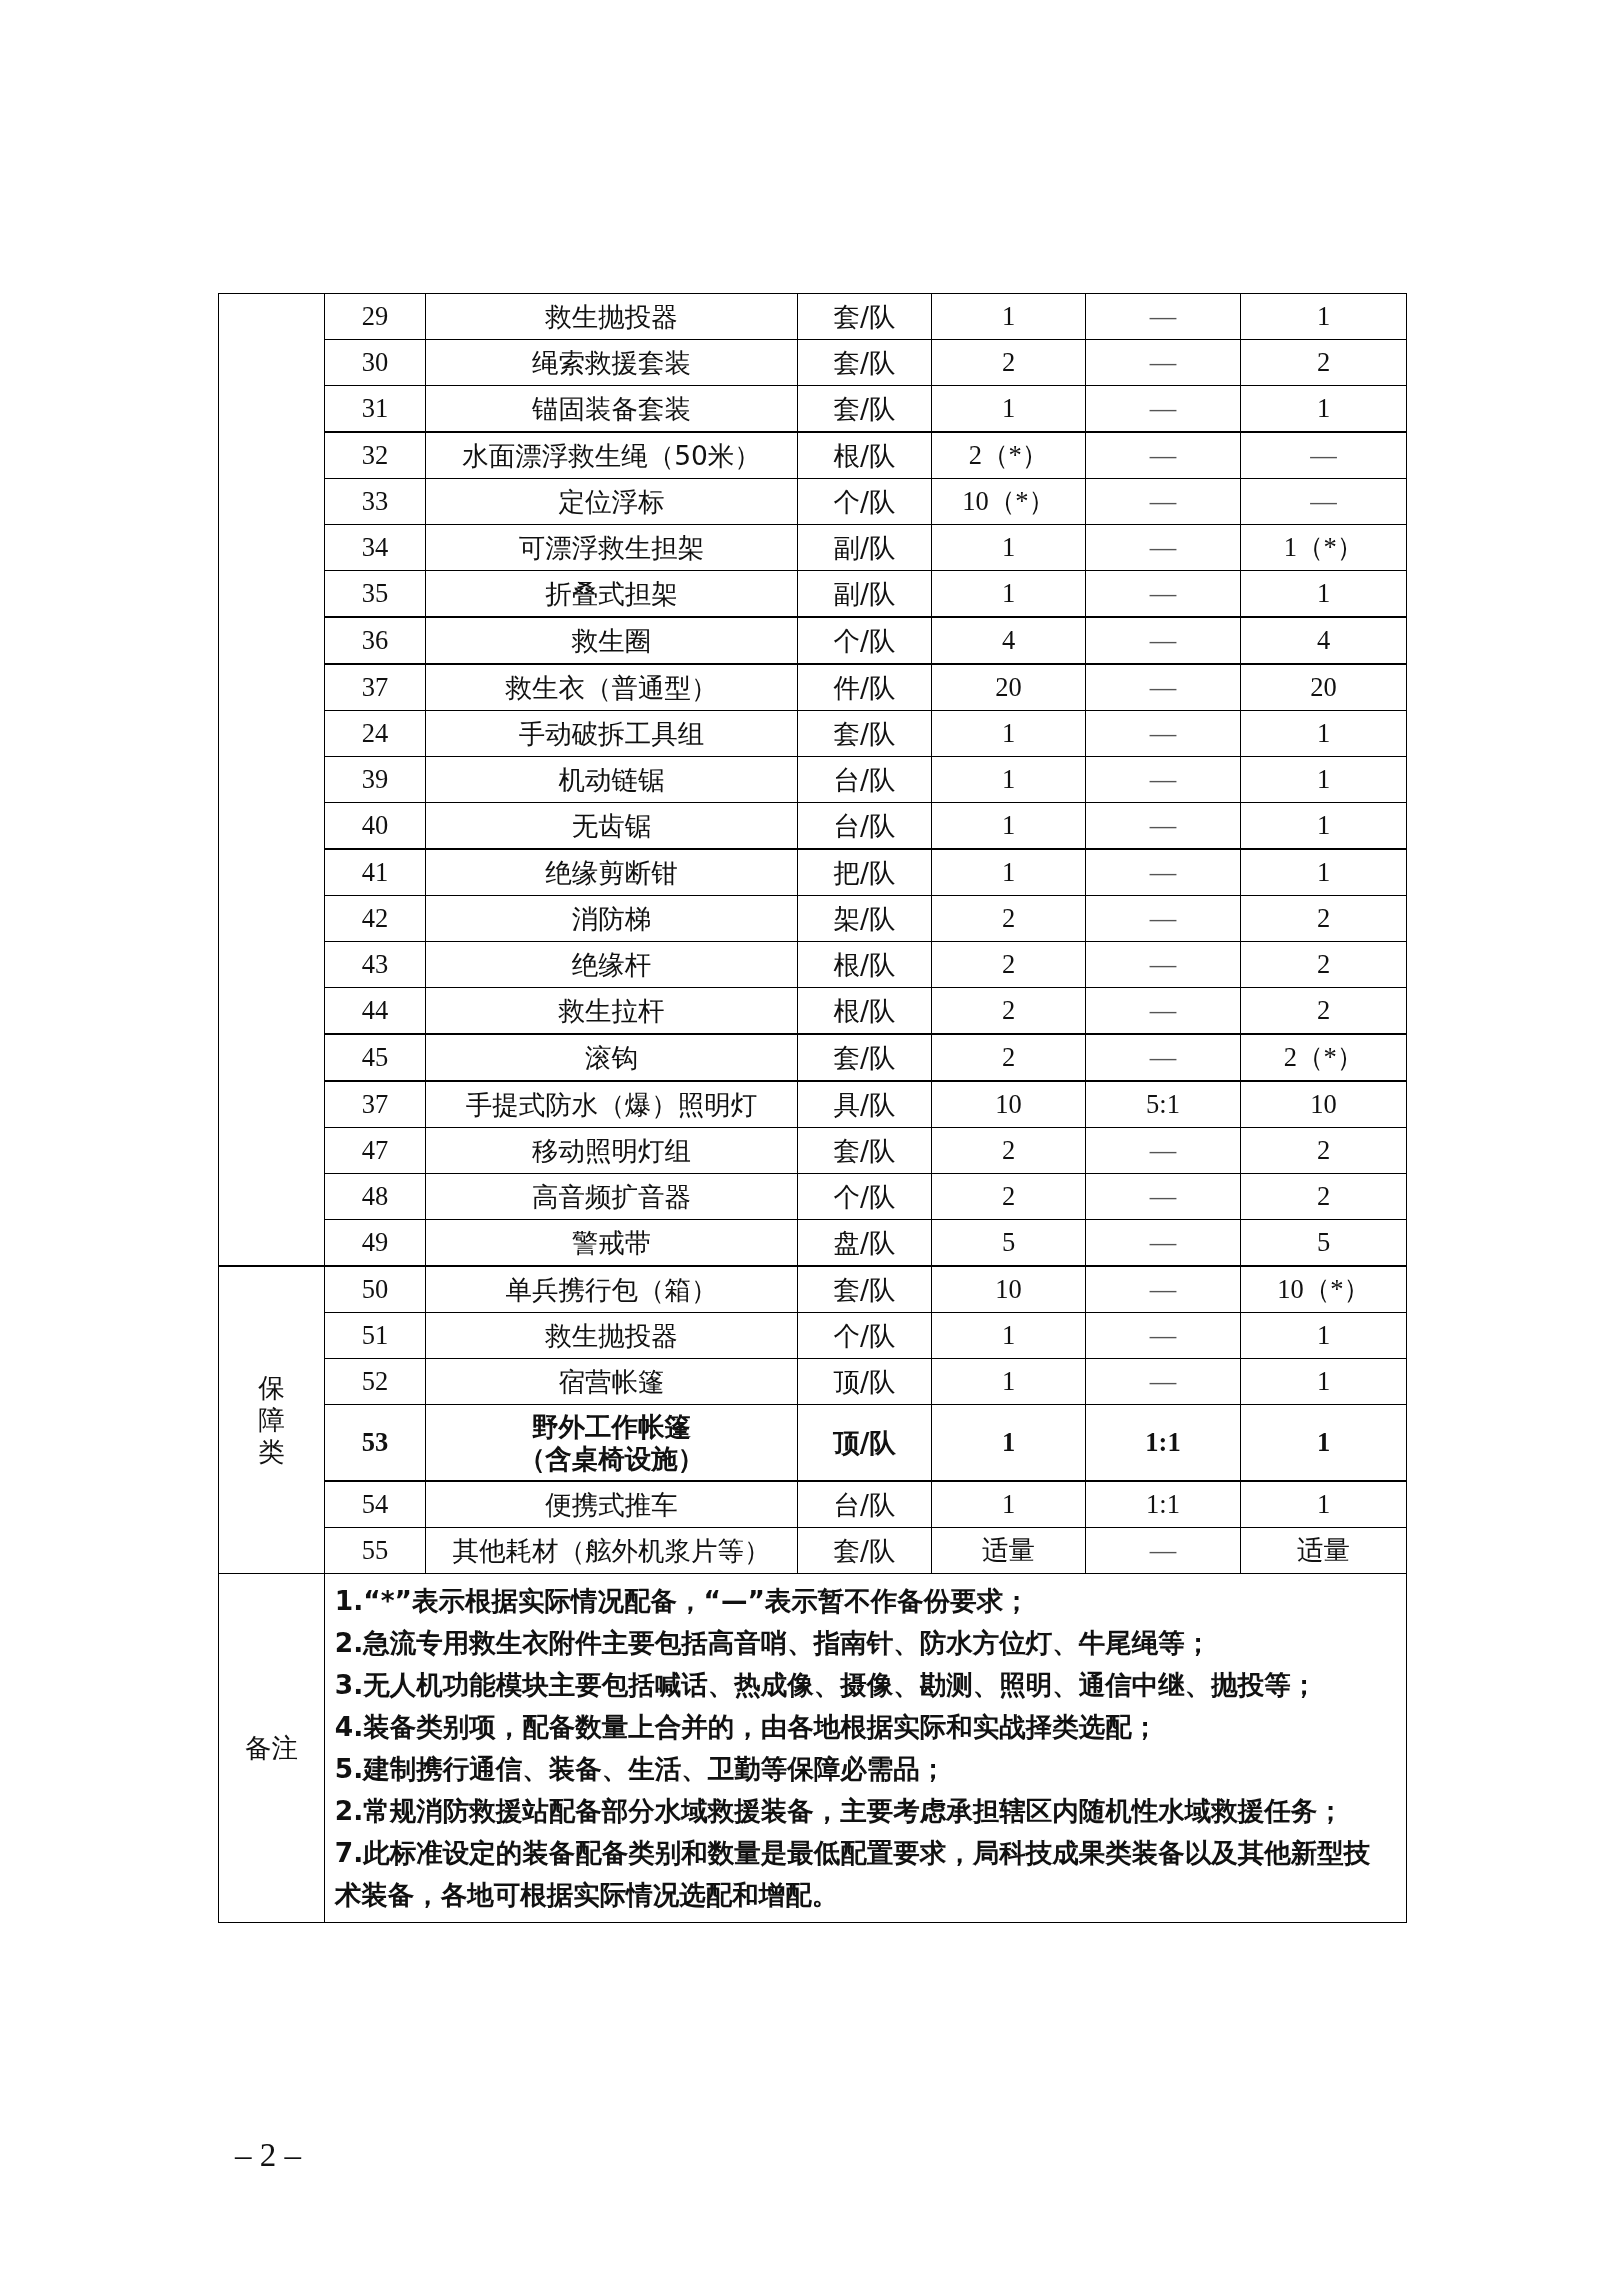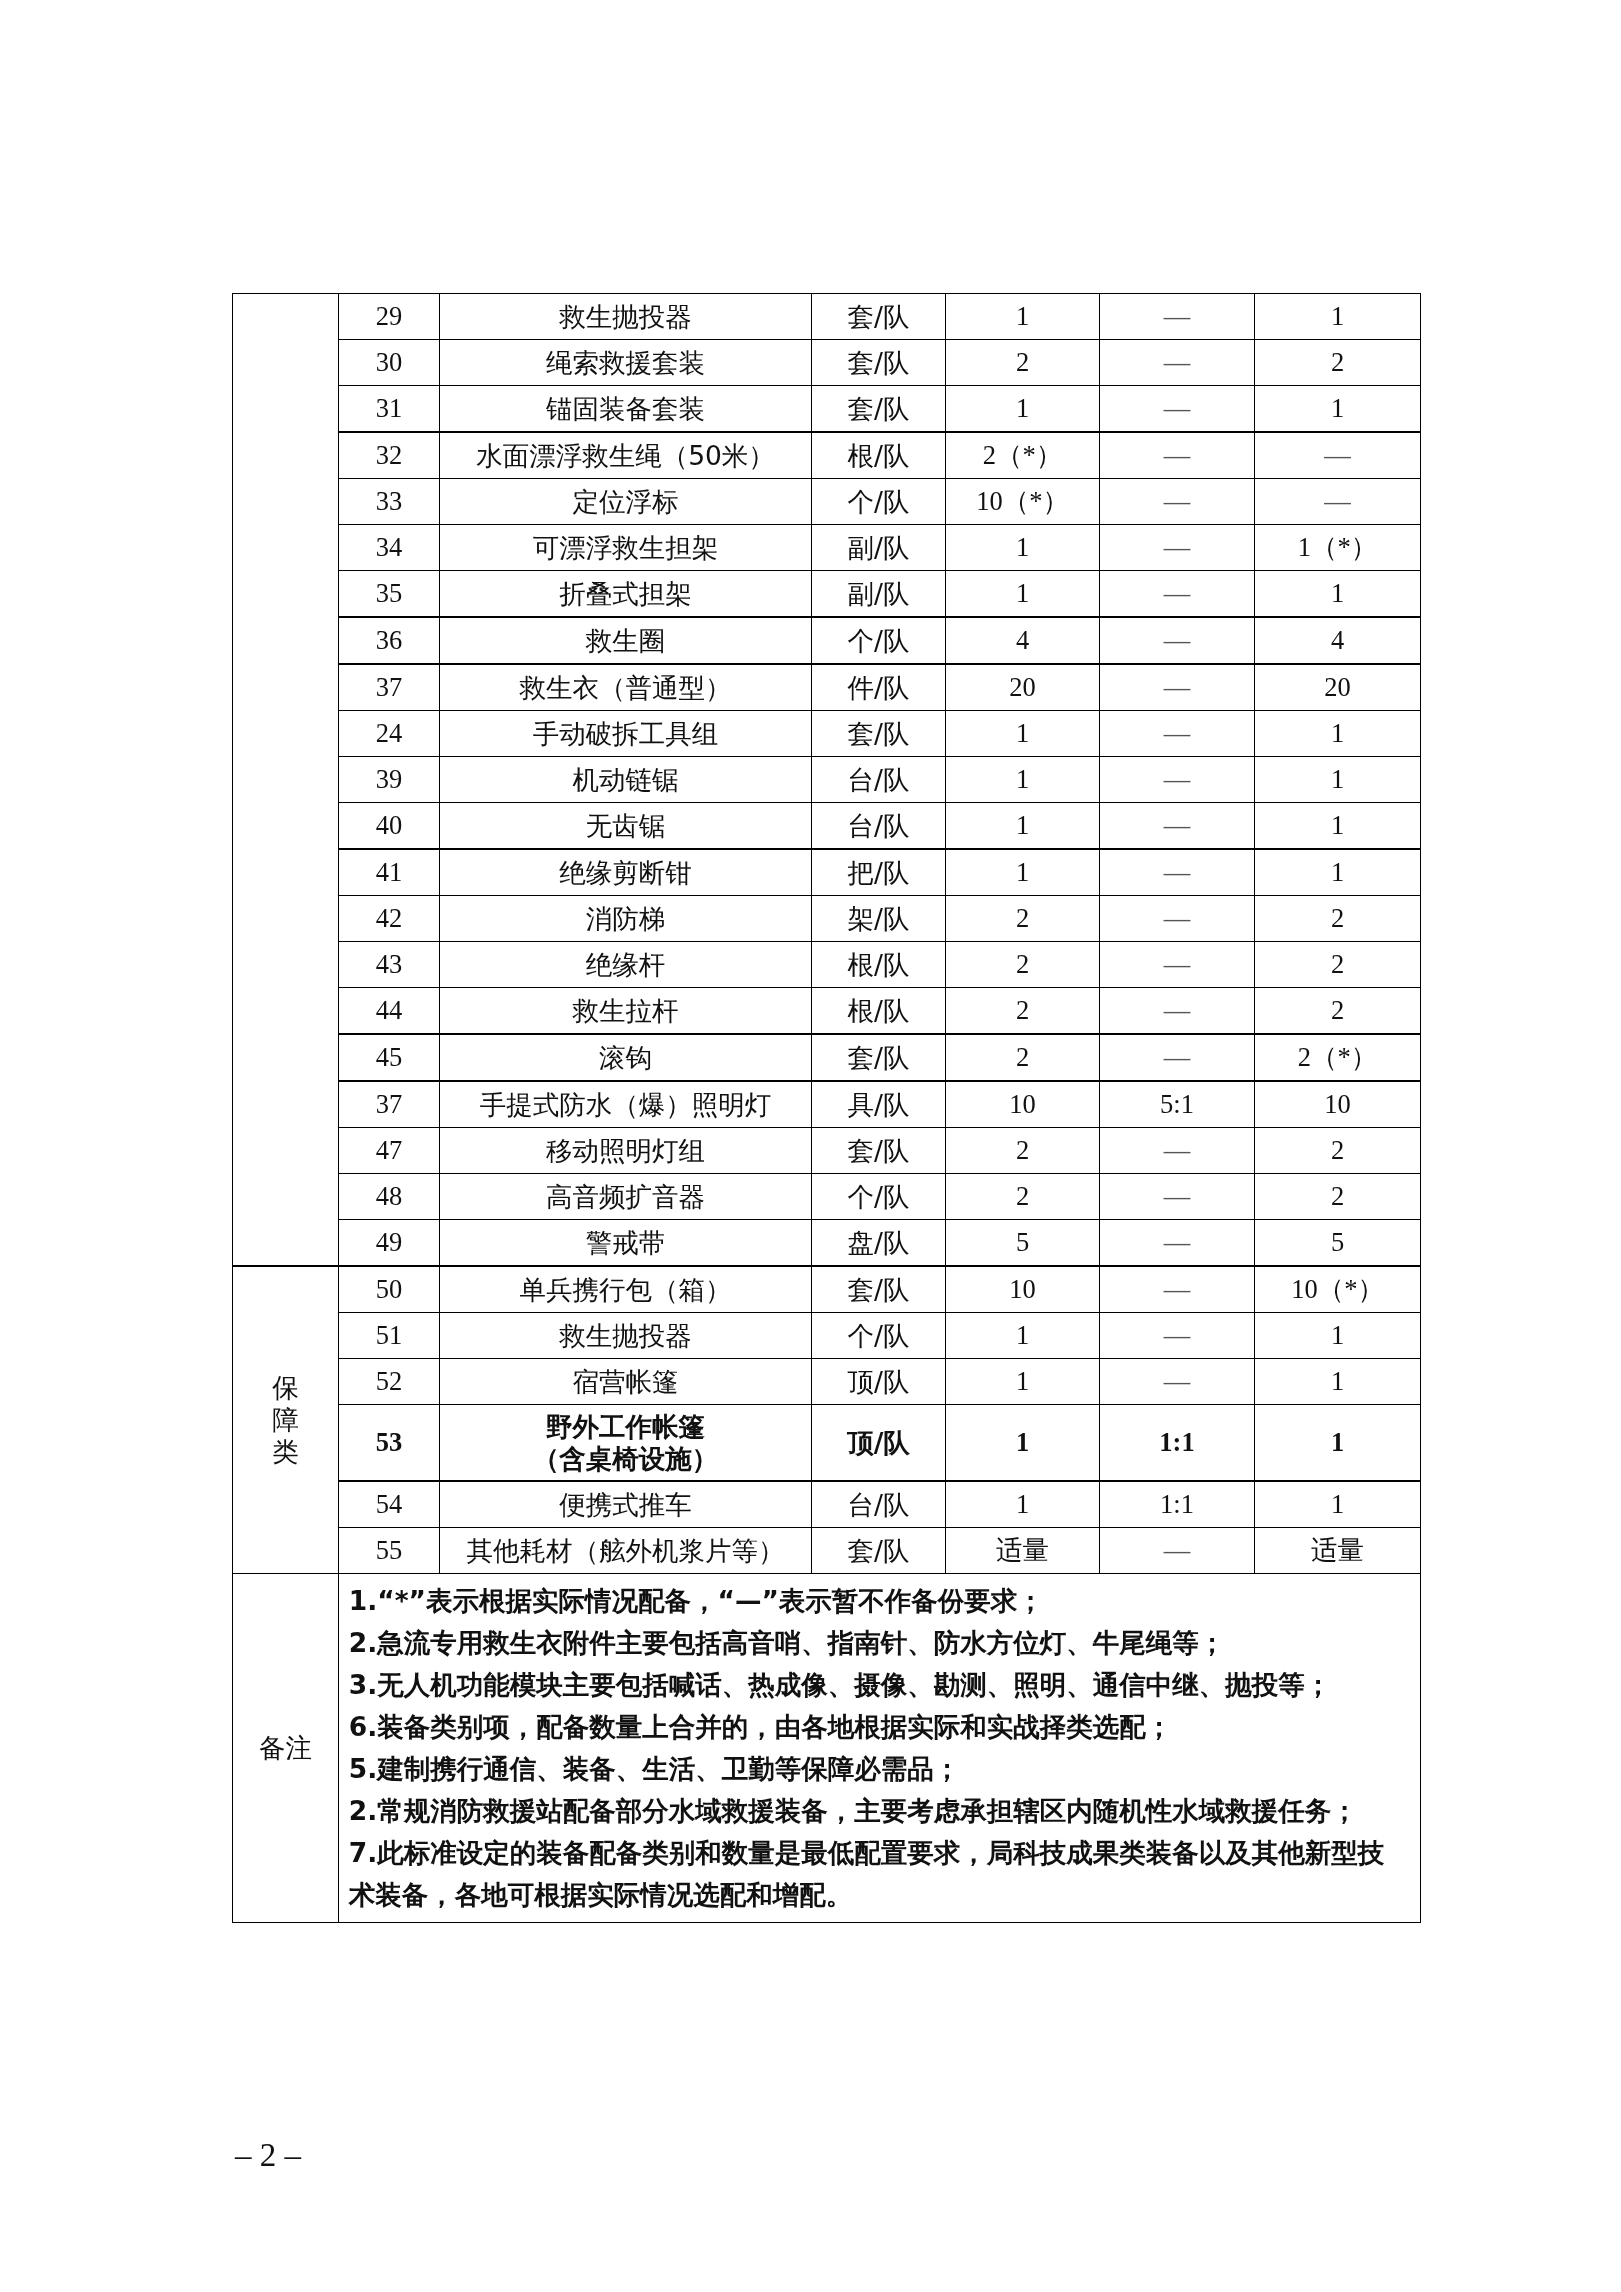--- a/index.html
+++ b/index.html
@@ -1,18 +1,18 @@
 <!DOCTYPE html>
 <html><head>
 <meta charset="utf-8">
 <style>
   html, body { margin:0; padding:0; background:#ffffff; }
   body { width:1621px; height:2293px; position:relative; overflow:hidden;
          font-family: "Liberation Serif", "DejaVu Serif", serif; color:#111; }
-  table.equip { position:absolute; left:232px; top:293px; width:1188px;
+  table.equip { position:absolute; left:218px; top:293px; width:1188px;
                 border-collapse:collapse; table-layout:fixed; }
   table.equip td { border:1.5px solid #000; text-align:center; vertical-align:middle;
                    font-size:26.5px; padding:0; line-height:1.2; }
   table.equip tr.r td { height:45px; }
   table.equip tr.tall td { height:75px;font-weight:bold; }
   table.equip tr.thick td.c { border-top-width:2.9px; }
   td.name { font-family:"DejaVu Sans", "Liberation Sans", sans-serif; font-size:25.5px; }
   td.unit { font-family:"DejaVu Sans", "Liberation Sans", sans-serif; font-size:25.5px;margin-top:36px; }
   td.cat { font-family:"DejaVu Sans", sans-serif; font-size:27.4px; line-height:1.35; }
   td.cat span { display:block; }
@@ -262,21 +262,21 @@
         <td class="c qty">适量</td>
         <td class="c bk dash">—</td>
         <td class="c st">适量</td>
       </tr>
       <tr>
         <td class="remarks-label">备注</td>
         <td colspan="6" class="remarks">
           <div>1.“*”表示根据实际情况配备，“—”表示暂不作备份要求；</div>
           <div>2.急流专用救生衣附件主要包括高音哨、指南针、防水方位灯、牛尾绳等；</div>
           <div>3.无人机功能模块主要包括喊话、热成像、摄像、勘测、照明、通信中继、抛投等；</div>
-          <div>6.装备类别项，配备数量上合并的，由各地根据实际和实战择类选配；</div>
+          <div>4.装备类别项，配备数量上合并的，由各地根据实际和实战择类选配；</div>
           <div>5.建制携行通信、装备、生活、卫勤等保障必需品；</div>
           <div>2.常规消防救援站配备部分水域救援装备，主要考虑承担辖区内随机性水域救援任务；</div>
           <div>7.此标准设定的装备配备类别和数量是最低配置要求，局科技成果类装备以及其他新型技术装备，各地可根据实际情况选配和增配。</div>
         </td>
       </tr>
     </tbody>
 </table>
 
 <div class="page-num">– 2 –</div>
 

